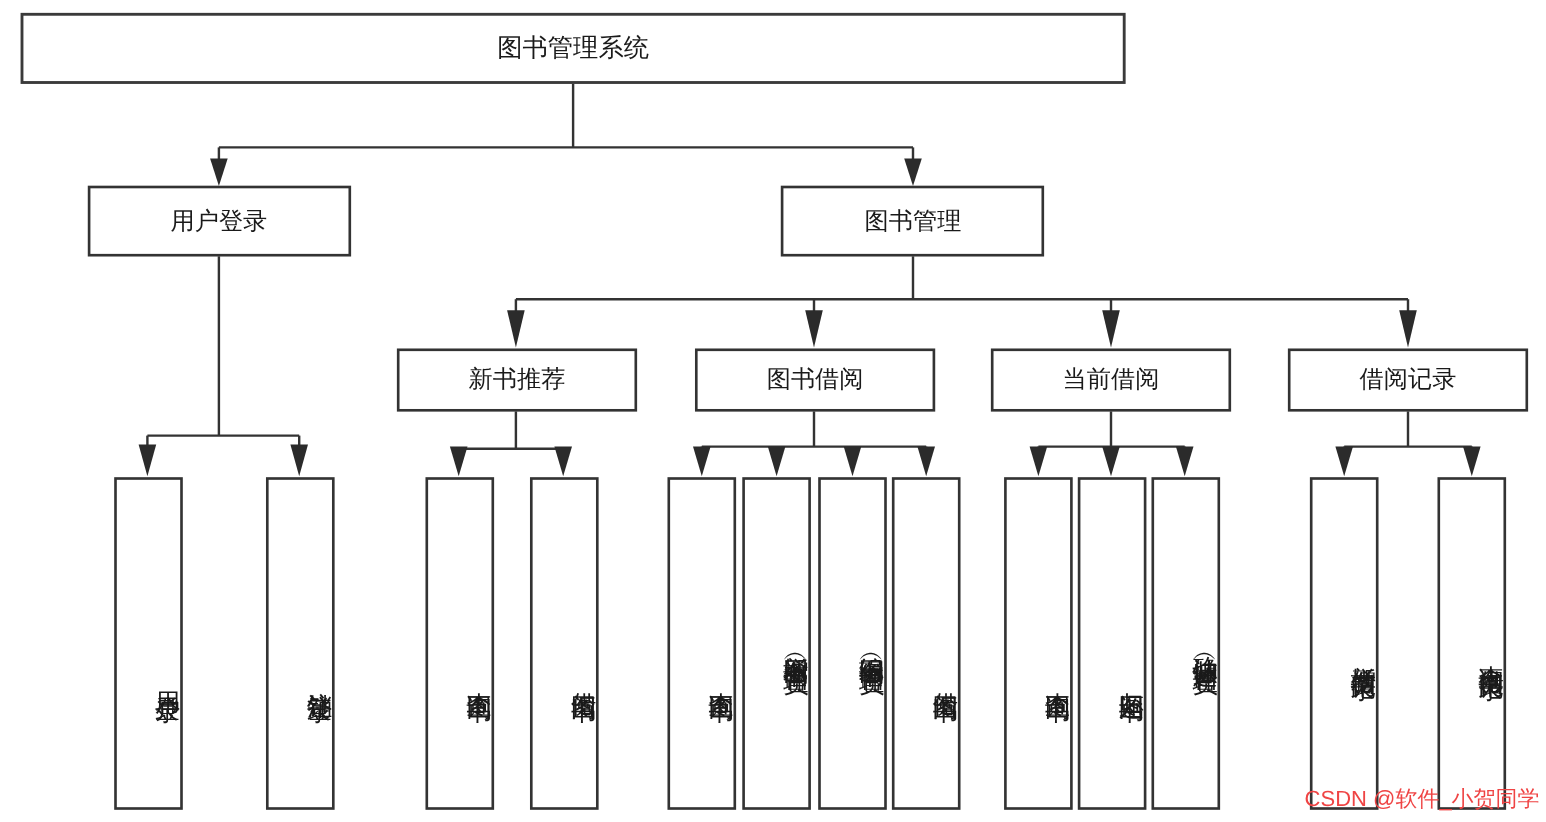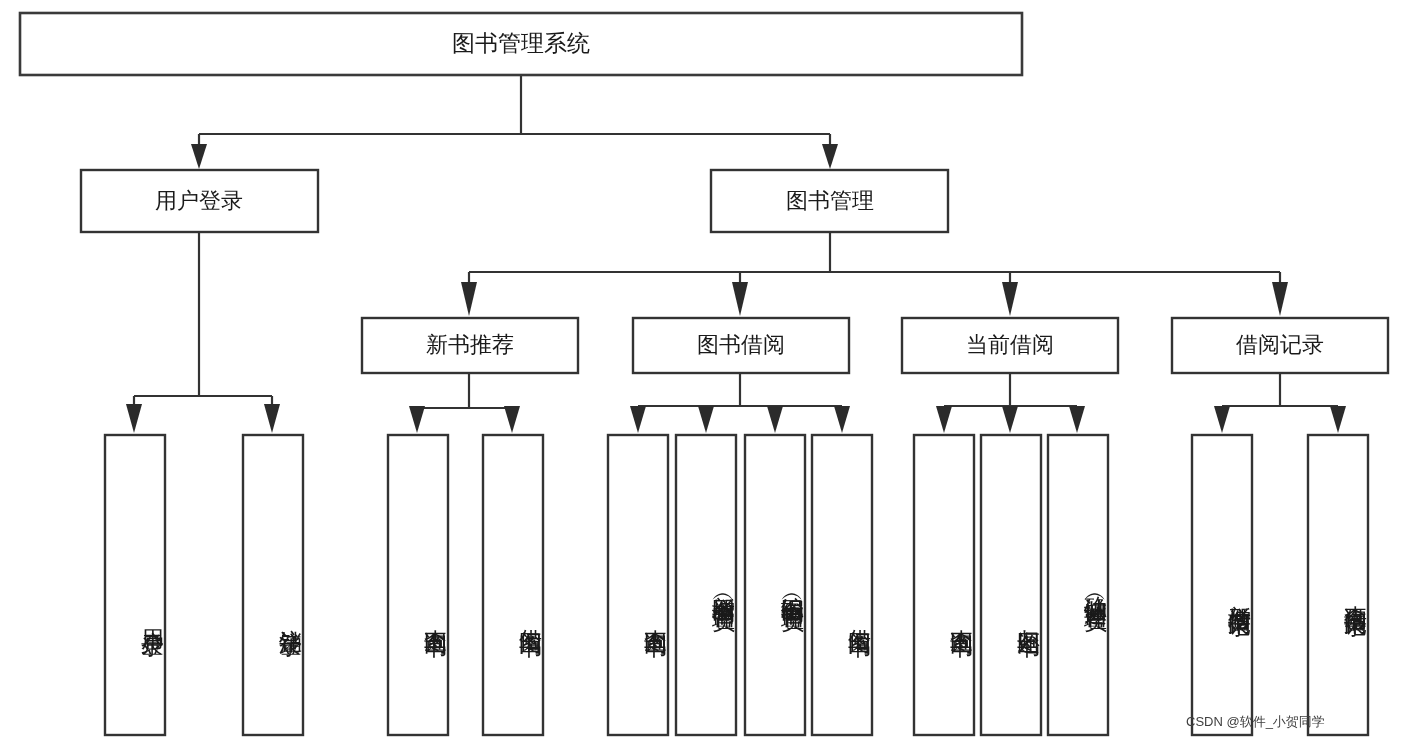--- a/index.html
+++ b/index.html
@@ -60,22 +60,22 @@
     letter-spacing: 2px;
     color: #1a1a1a;
     display: flex;
     align-items: flex-start;
     justify-content: center;
     white-space: nowrap;
     pointer-events: none;
   }
   .watermark {
     position: absolute;
-    color: #404040;
-    font-size: 13px;
+    color: #ef4444;
+    font-size: 20px;
     font-family: "Liberation Sans", "DejaVu Sans", sans-serif;
     white-space: nowrap;
     left: 1186px;
     top: 713px;
   }
 </style>
 </head>
 <body>
 
 <div id="chart-root">

